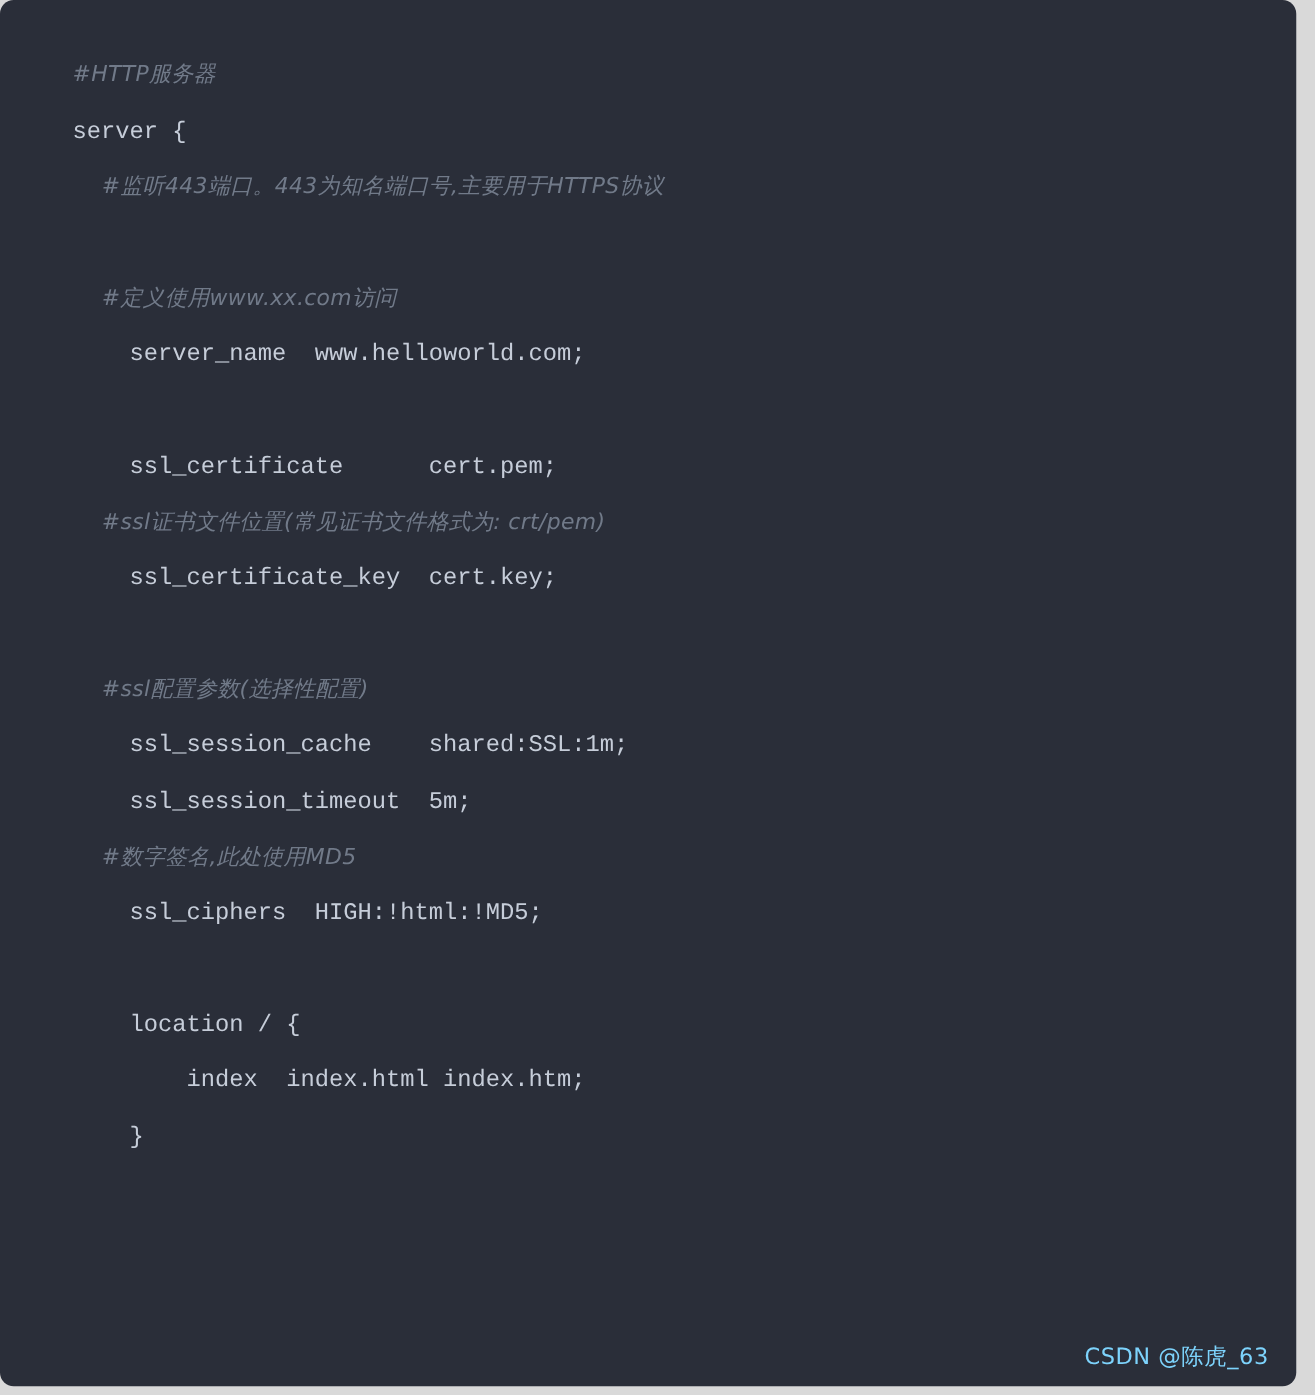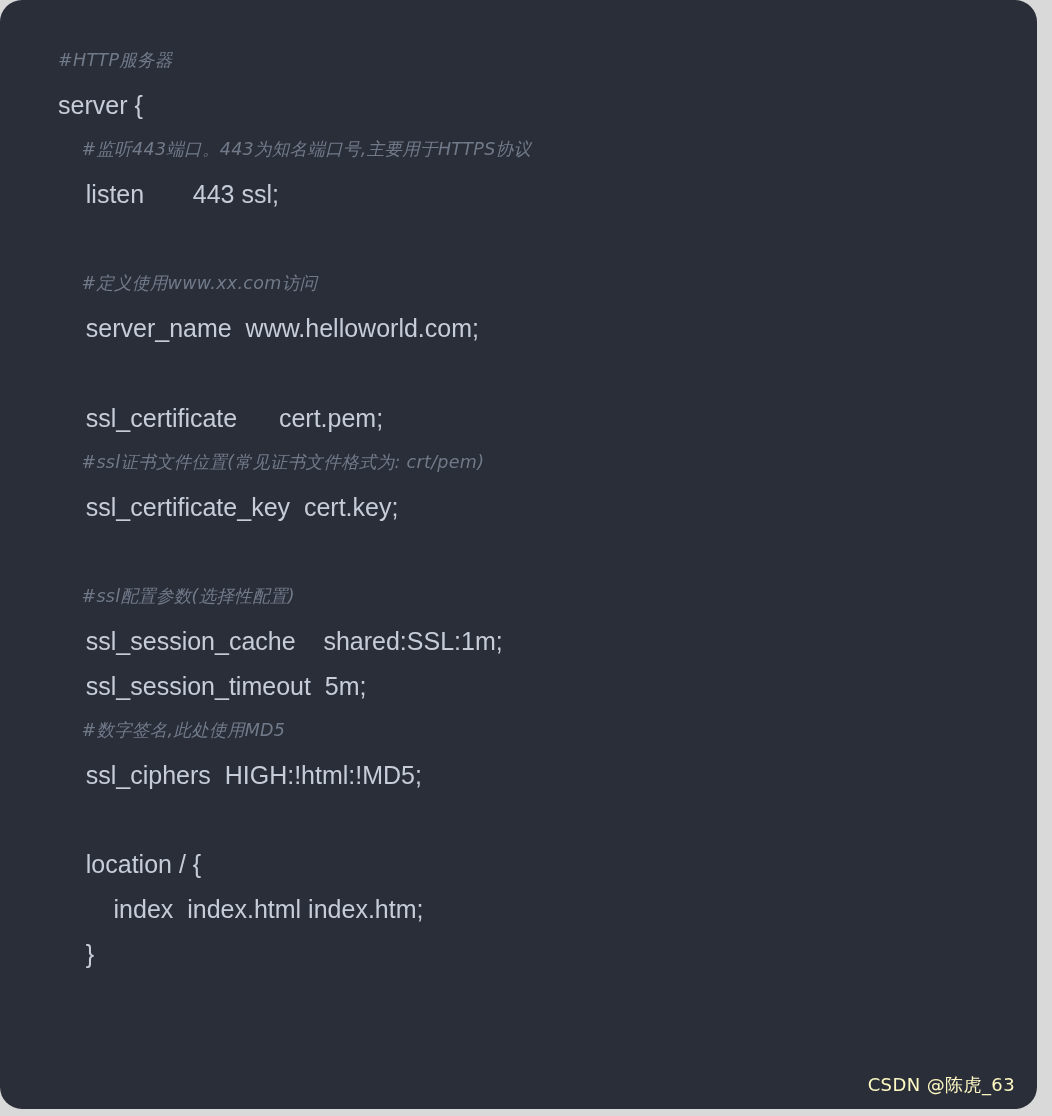--- a/index.html
+++ b/index.html
@@ -15,36 +15,36 @@
   }
 
   #code-block {
     position: absolute;
     left: 0px;
     top: 0px;
     width: 1037px;
     height: 1109px;
     background: #282c34;
     background: #2a2e39;
-    border-radius: 22px;
+    border-radius: 11px;
     box-sizing: border-box;
     overflow: hidden;
     padding-left: 37px;
   }
 
   #code-lines {
     position: absolute;
     left: 58px;
     top: 38px;
     right: 0;
   }
 
   .line {
-    font-family: Liberation Sans, sans-serif;
-    font-size: 25px;
+    font-family: Liberation Mono, monospace;
+    font-size: 19px;
     line-height: 44.7px;
     white-space: pre;
     color: #c6cdd9;
     letter-spacing: 0px;
     height: 44.7px;
   }
 
   .line.comment {
     font-family: "DejaVu Sans", "Liberation Sans", sans-serif;
     font-style: italic;
@@ -56,34 +56,33 @@
   .line.blank {
     color: transparent;
   }
 
   #watermark {
     position: absolute;
     right: 22px;
     bottom: 12px;
     font-family: "DejaVu Sans", "Liberation Sans", sans-serif;
     font-size: 18px;
-    color: #fef9c3;
+    color: #7dd3fc;
     letter-spacing: 0.4px;
     white-space: pre;
   }
 </style>
 </head>
 <body>
 
 <div id="code-block">
   <div id="code-lines">
       <div class="line comment">#HTTP服务器</div>
       <div class="line ">server {</div>
       <div class="line comment">    #监听443端口。443为知名端口号,主要用于HTTPS协议</div>
-      <div class="line ">    listen       443 ssl;</div>
       <div class="line blank"> </div>
       <div class="line comment">    #定义使用www.xx.com访问</div>
       <div class="line ">    server_name  www.helloworld.com;</div>
       <div class="line blank"> </div>
       <div class="line ">    ssl_certificate      cert.pem;</div>
       <div class="line comment">    #ssl证书文件位置(常见证书文件格式为: crt/pem)</div>
       <div class="line ">    ssl_certificate_key  cert.key;</div>
       <div class="line blank"> </div>
       <div class="line comment">    #ssl配置参数(选择性配置)</div>
       <div class="line ">    ssl_session_cache    shared:SSL:1m;</div>

